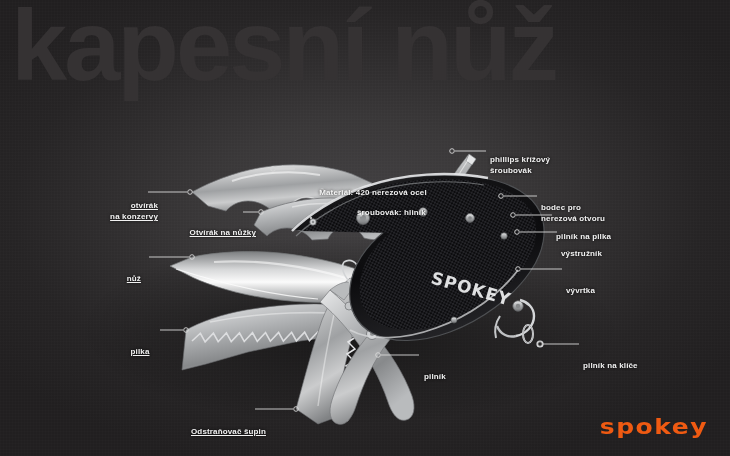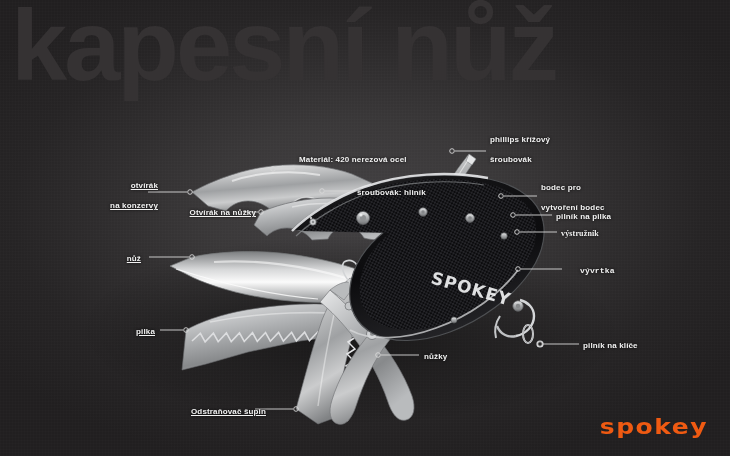--- a/index.html
+++ b/index.html
@@ -34,24 +34,25 @@
     white-space:nowrap;
     line-height:1.08;
     user-select:none;
   }
   
   .label{
     position:absolute;
     color:#f2f2f2;
     font-size:8px;
     font-weight:bold;
-    line-height:20px;
+    line-height:11px;
     letter-spacing:.15px;
     white-space:pre-line;
     text-shadow:0 0 3px rgba(0,0,0,.85);
+    margin-top:24px;
   }
   .label.r{text-align:right;text-decoration:underline;}
   
   .leaders{position:absolute;inset:0;pointer-events:none;}
   
   .brand{
     position:absolute;
     right:22px;bottom:17px;
     font-size:25px;
     font-weight:bold;
@@ -291,30 +292,30 @@
         <line x1="543" y1="344" x2="579" y2="344" stroke="#d8d8d8" stroke-width="0.9"></line>
         <circle cx="540" cy="344" r="2.3" fill="none" stroke="#d8d8d8" stroke-width="0.9"></circle>
       </g>
   </svg>
 
   <div id="label-layer">
       <div class="label r" style="left: 68px; top: 176px; width: 90px;">otvírák
 na konzervy</div>
       <div class="label r" style="left: 160px; top: 203px; width: 96px;">Otvírák na nůžky</div>
       <div class="label r" style="left: 115px; top: 249px; width: 26px;">nůž</div>
-      <div class="label r" style="left: 125px; top: 322px; width: 30px;">pilka</div>
+      <div class="label r" style="left: 125px; top: 322px; width: 30px; text-align: center;">pilka</div>
       <div class="label r" style="left: 160px; top: 402px; width: 106px;">Odstraňovač šupin</div>
-      <div class="label" style="left: 424px; top: 347px; width: 34px;">nůžky</div>
-      <div class="label" style="left: 299px; top: 150px; width: 148px;">Materiál: 420 nerezová ocel</div>
+      <div class="label" style="left: 424px; top: 347px; width: 34px;">pilník</div>
+      <div class="label" style="left: 299px; top: 163px; width: 148px; text-align: center;">Materiál: 420 nerezová ocel</div>
       <div class="label" style="left: 357px; top: 183px; width: 82px;">šroubovák: hliník</div>
       <div class="label" style="left: 490px; top: 130px; width: 94px;">phillips křížový
 šroubovák</div>
       <div class="label" style="left: 541px; top: 178px; width: 96px;">bodec pro
-vytvoření bodec</div>
+nerezová otvoru</div>
       <div class="label" style="left: 556px; top: 207px; width: 82px;">pilník na pilka</div>
-      <div class="label" style="left: 561px; top: 224px; width: 60px; font-family: Liberation Serif, serif;">výstružník</div>
-      <div class="label" style="left: 580px; top: 261px; width: 44px; font-family: Liberation Mono, monospace;">vývrtka</div>
+      <div class="label" style="left: 561px; top: 224px; width: 60px;">výstružník</div>
+      <div class="label" style="left: 566px; top: 261px; width: 44px;">vývrtka</div>
       <div class="label" style="left: 583px; top: 336px; width: 88px;">pilník na klíče</div>
     </div>
 
   <div class="brand">spokey</div>
 
 </div>
 
 </body></html>

